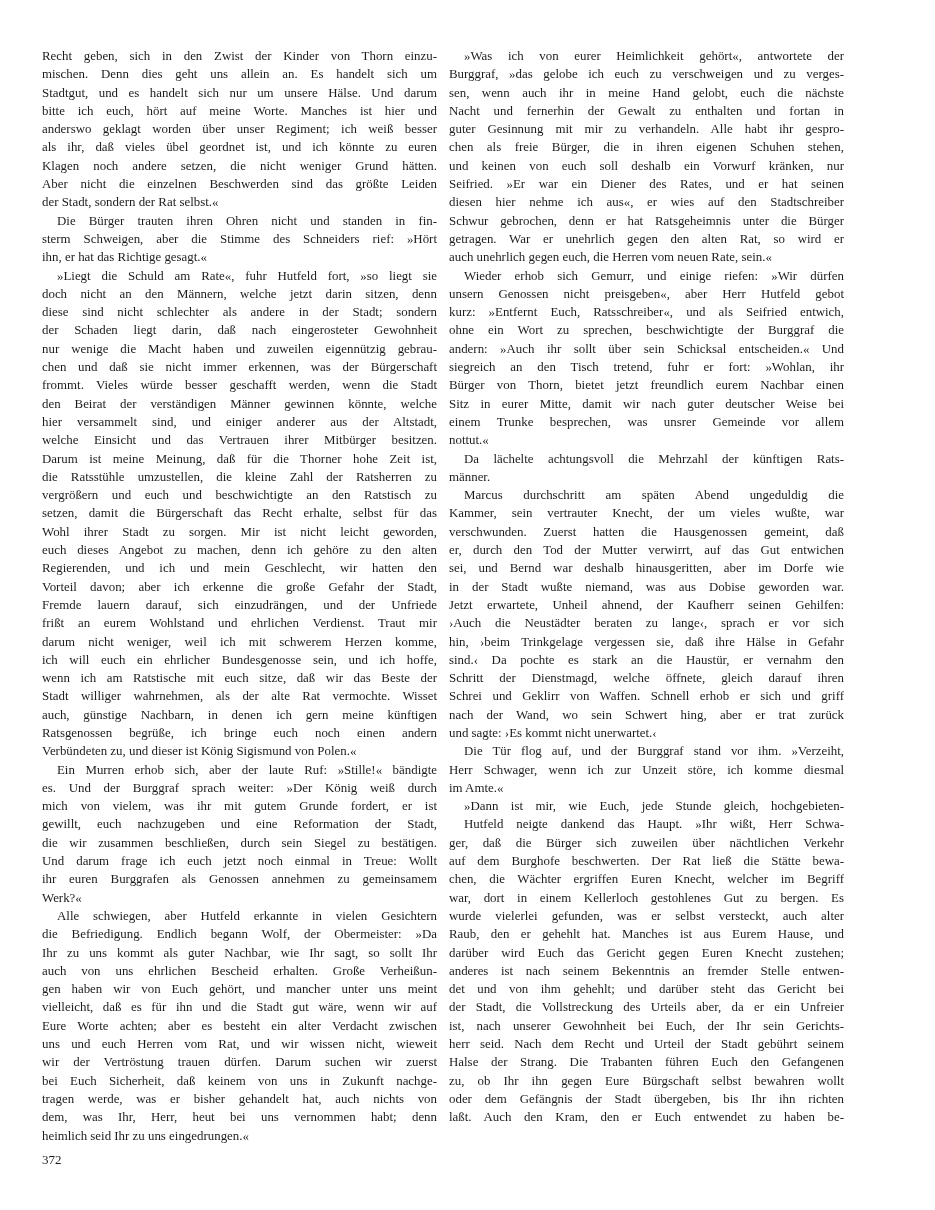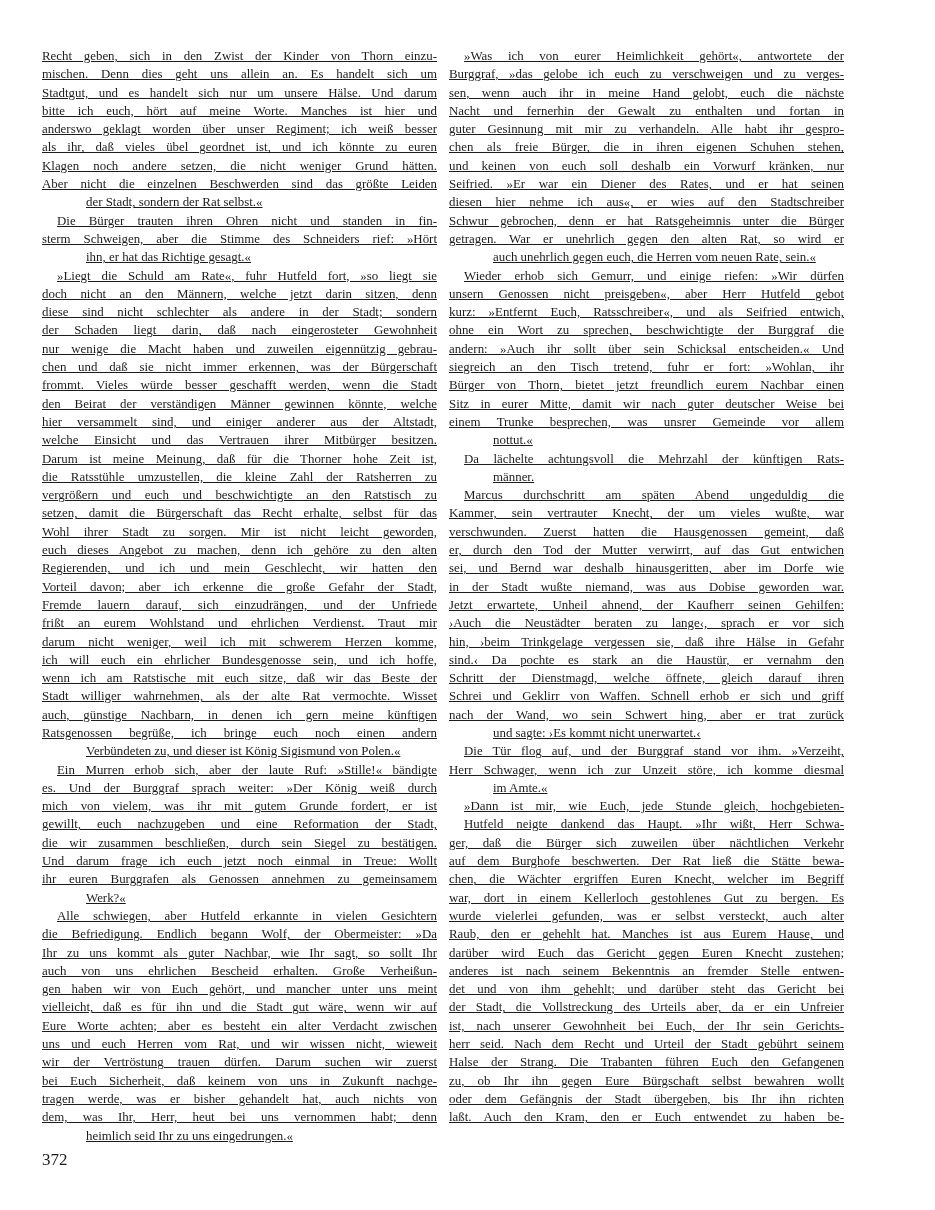--- a/index.html
+++ b/index.html
@@ -21,43 +21,41 @@
     left: 42px;
     top: 47px;
     display: flex;
     gap: 12px;
   }
   .column {
     width: 395px;
   }
   .paragraph {
     margin: 0;
-    text-decoration: underline;
   }
   .line {
     font-size: 12.9px;
     line-height: 18.3px;
     height: 18.3px;
     overflow: hidden;
     text-align: justify;
     text-align-last: justify;
     white-space: normal;
   }
   .line.indent {
     text-indent: 15px;
   }
   .line.para-end {
     text-align-last: left;
-    margin-left: 44px;
   }
   .page-number {
     position: absolute;
     left: 42px;
     top: 1152px;
-    font-size: 17px;
+    font-size: 13px;
     line-height: 16px;
     color: #1c1c1c;
   }
 </style>
 </head>
 <body>
 
 <div class="page">
   <div class="text-block">
     <div class="column">

